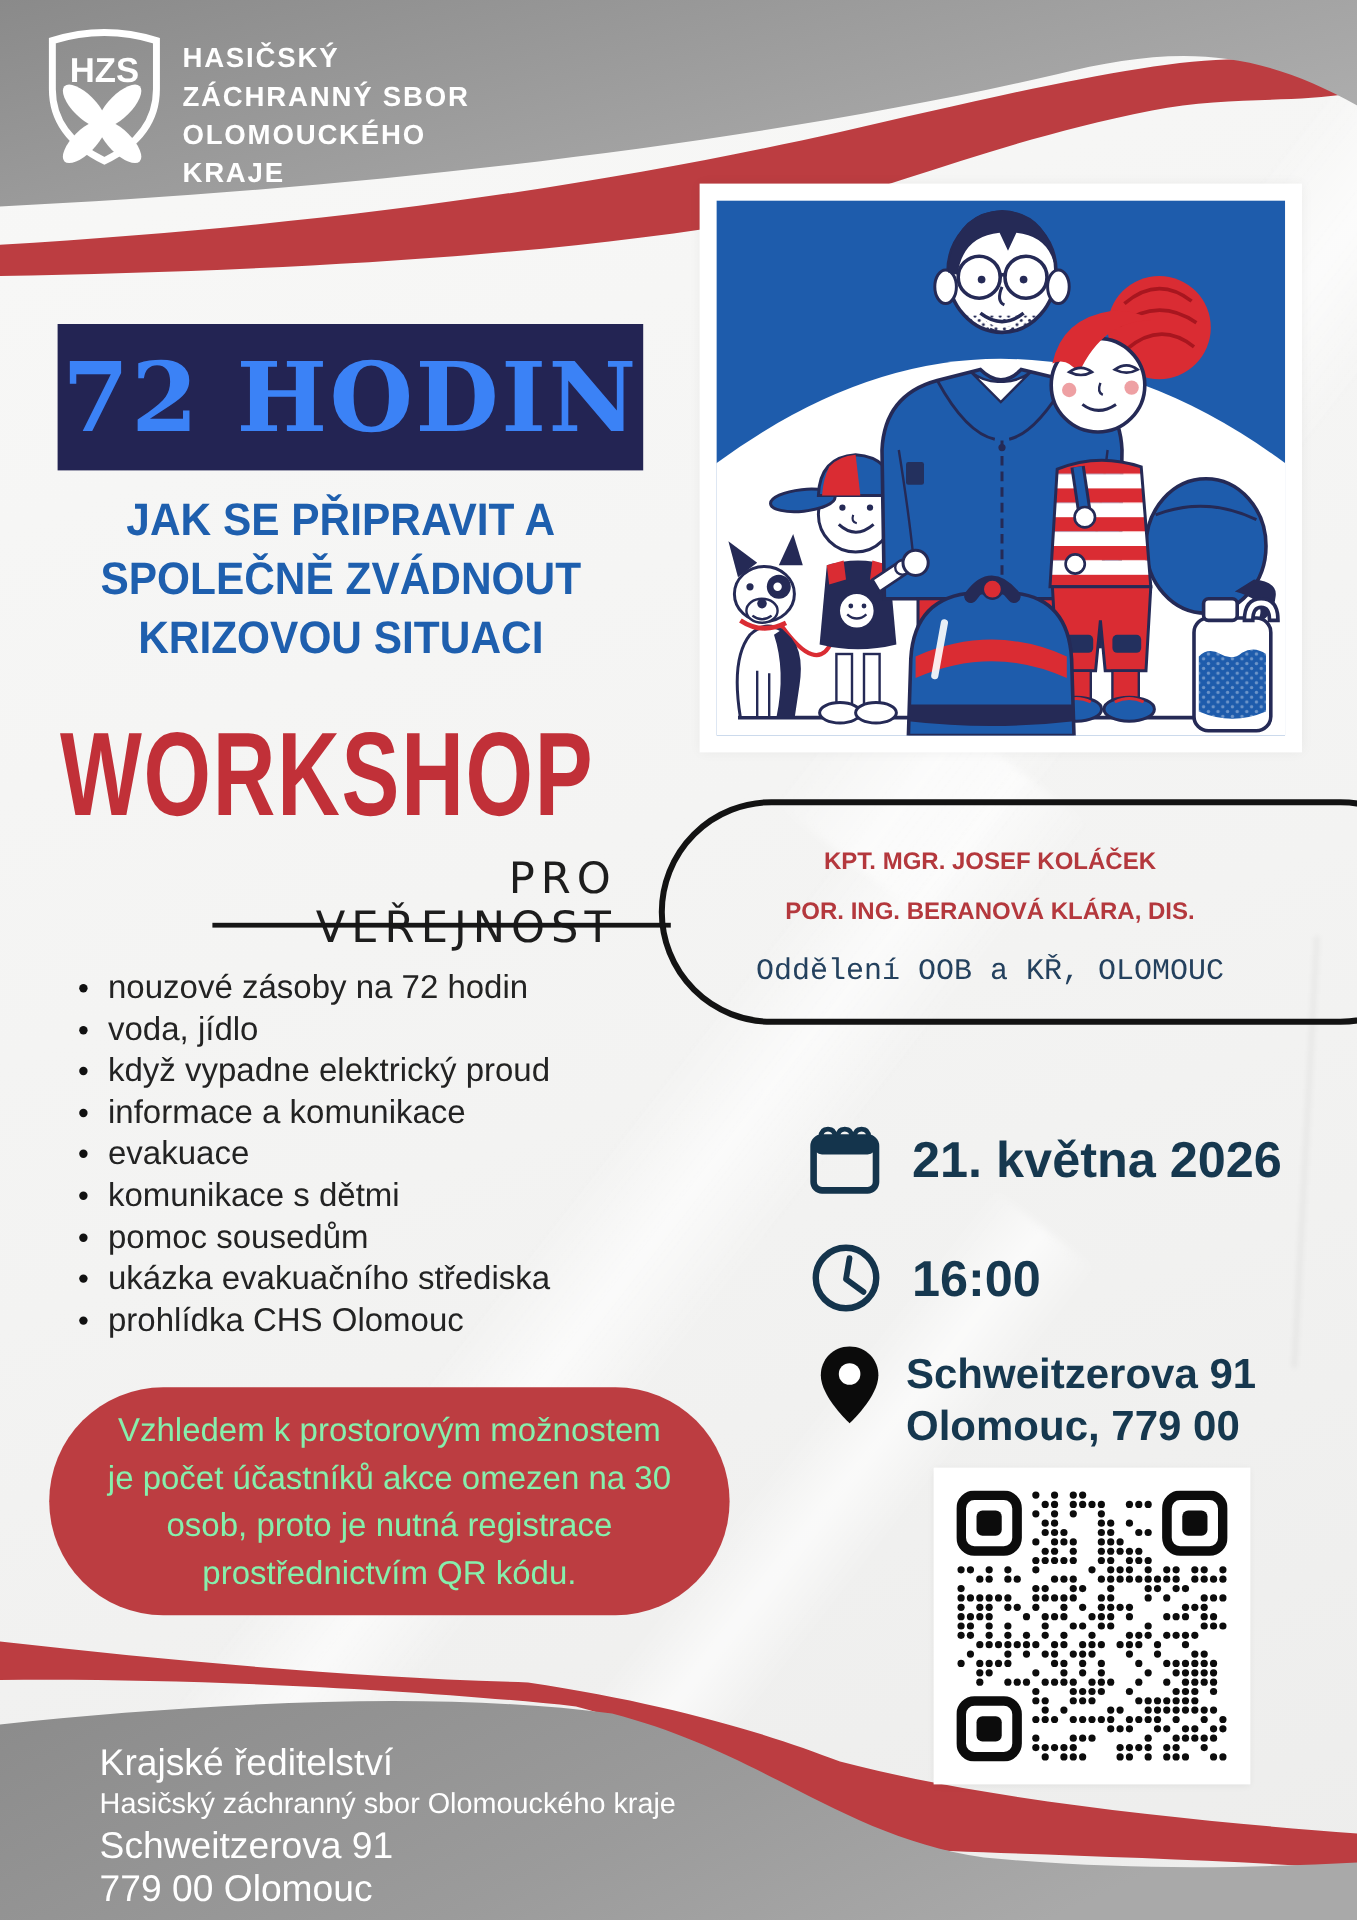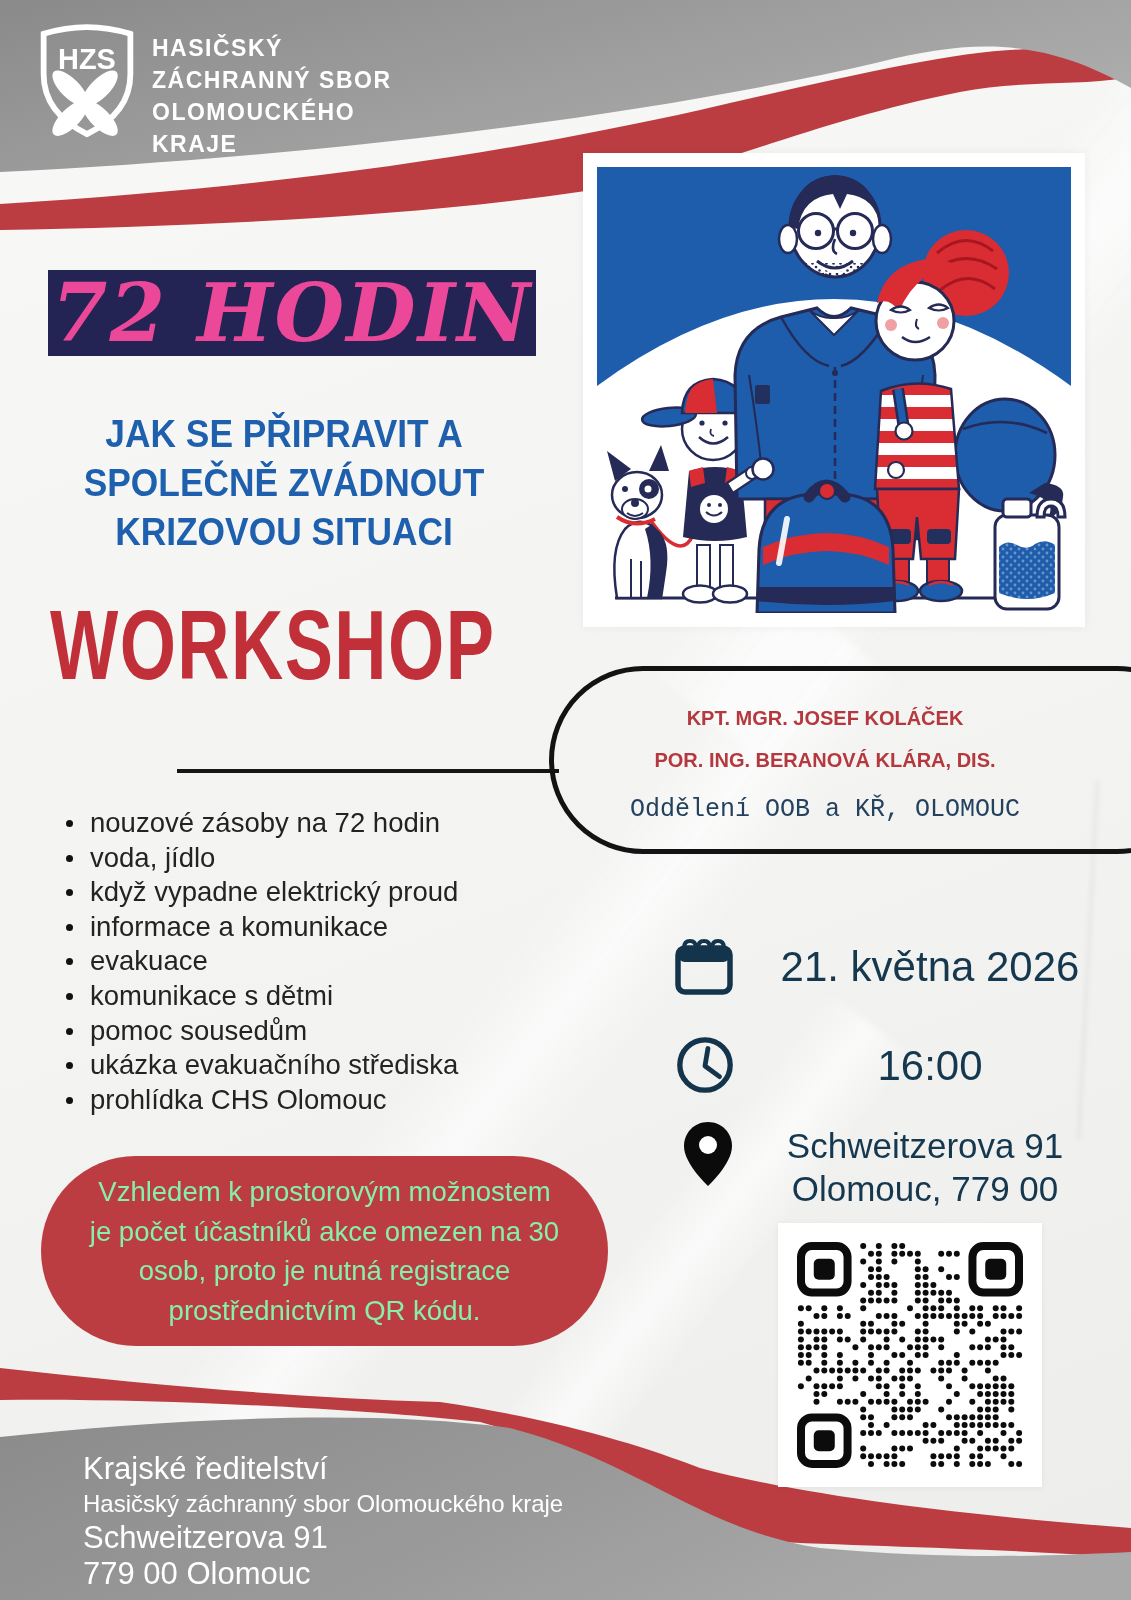--- a/index.html
+++ b/index.html
@@ -7,44 +7,44 @@
   #poster{position:relative;width:1131px;height:1600px;overflow:hidden;
     background:linear-gradient(160deg,#f8f8f7 0%,#f3f3f2 55%,#ededec 100%);}
   .abs{position:absolute;box-sizing:border-box;}
   .streak{background:linear-gradient(90deg,rgba(255,255,255,0) 0%,rgba(255,255,255,.65) 50%,rgba(255,255,255,0) 100%);filter:blur(3px);}
   .shadowline{background:rgba(0,0,0,.045);filter:blur(2px);}
 
   
   .org-name{color:#fff;font-weight:bold;font-size:23px;letter-spacing:1.5px;line-height:32px;}
 
   
-  .badge{left:48px;top:270px;width:488px;height:86px;background:#232453;
+  .badge{left:48px;top:270px;width:488px;height:122px;background:#232453;
     display:flex;align-items:center;justify-content:center;
-    color:#ec4899;font-family:"DejaVu Serif",serif;font-weight:bold;font-size:80px;letter-spacing:2px;font-style:italic;}
+    color:#3b82f6;font-family:"DejaVu Serif",serif;font-weight:bold;font-size:80px;letter-spacing:2px;}
   .subtitle{left:30px;top:410px;width:508px;text-align:center;color:#1e5fae;
     font-weight:bold;font-size:38px;line-height:49px;transform:scaleX(.93);}
   .title{left:50px;top:594px;color:#c13038;font-weight:bold;font-size:99px;line-height:102px;
     letter-spacing:2px;transform:scaleX(.73);transform-origin:left top;white-space:nowrap;}
   .tagline{left:158px;top:712px;width:356px;text-align:right;color:#1d1d1d;
     font-family:"DejaVu Sans",sans-serif;font-weight:400;font-size:36px;letter-spacing:5px;}
   .tagline-rule{left:177px;top:769px;width:382px;height:4px;background:#161616;}
 
   
   .pill{left:549px;top:666px;width:662px;height:188px;border:5px solid #131313;border-radius:94px;
     display:flex;flex-direction:column;align-items:center;justify-content:center;padding-right:110px;}
   .pill .name{color:#b4383d;font-weight:bold;font-size:20px;line-height:42px;text-align:center;white-space:nowrap;}
   .pill .dept{color:#24415e;font-size:25px;margin-top:14px;text-align:center;font-family:Liberation Mono, monospace;}
 
   
   .topics{left:60px;top:806px;width:520px;list-style:none;margin:0;padding:0;}
   .topics li{position:relative;padding-left:30px;font-size:27.5px;line-height:34.6px;color:#232323;}
   .topics li::before{content:"";position:absolute;left:6px;top:14px;width:7px;height:7px;border-radius:50%;background:#111;}
 
   
-  .ev-text{color:#16384f;font-weight:normal;text-align:center;}
+  .ev-text{color:#16384f;font-weight:bold;}
   .date-text{left:760px;top:938px;width:340px;font-size:42px;line-height:58px;}
   .time-text{left:760px;top:1036px;width:340px;font-size:42px;line-height:60px;}
   .addr-text{left:755px;top:1124px;width:340px;font-size:35px;line-height:43px;}
 
   
   .notice{left:41px;top:1156px;width:567px;height:190px;border-radius:95px;background:#bc3d41;
     display:flex;align-items:center;justify-content:center;padding:0 44px;
     color:#86efac;font-size:27.5px;line-height:39.5px;text-align:center;}
 
   
@@ -113,20 +113,21 @@
     <span>72 HODIN</span>
   </div>
 
   <div class="abs subtitle">
     <div>JAK SE PŘIPRAVIT A</div>
     <div>SPOLEČNĚ ZVÁDNOUT</div>
     <div>KRIZOVOU SITUACI</div>
   </div>
 
   <div class="abs title">WORKSHOP</div>
+  <div class="abs tagline">PRO VEŘEJNOST</div>
   <div class="abs tagline-rule"></div>
 
   <div class="abs illo-card">
     <svg width="474" height="446" viewBox="0 0 474 446">
       <defs>
         <pattern id="stubble" width="7" height="7" patternUnits="userSpaceOnUse">
           <circle cx="2" cy="2" r="1.3" fill="#252a56"></circle>
             <circle cx="5.5" cy="5.5" r="1.3" fill="#252a56"></circle>
         </pattern>
         <pattern id="stripes" width="10" height="24" patternUnits="userSpaceOnUse">

